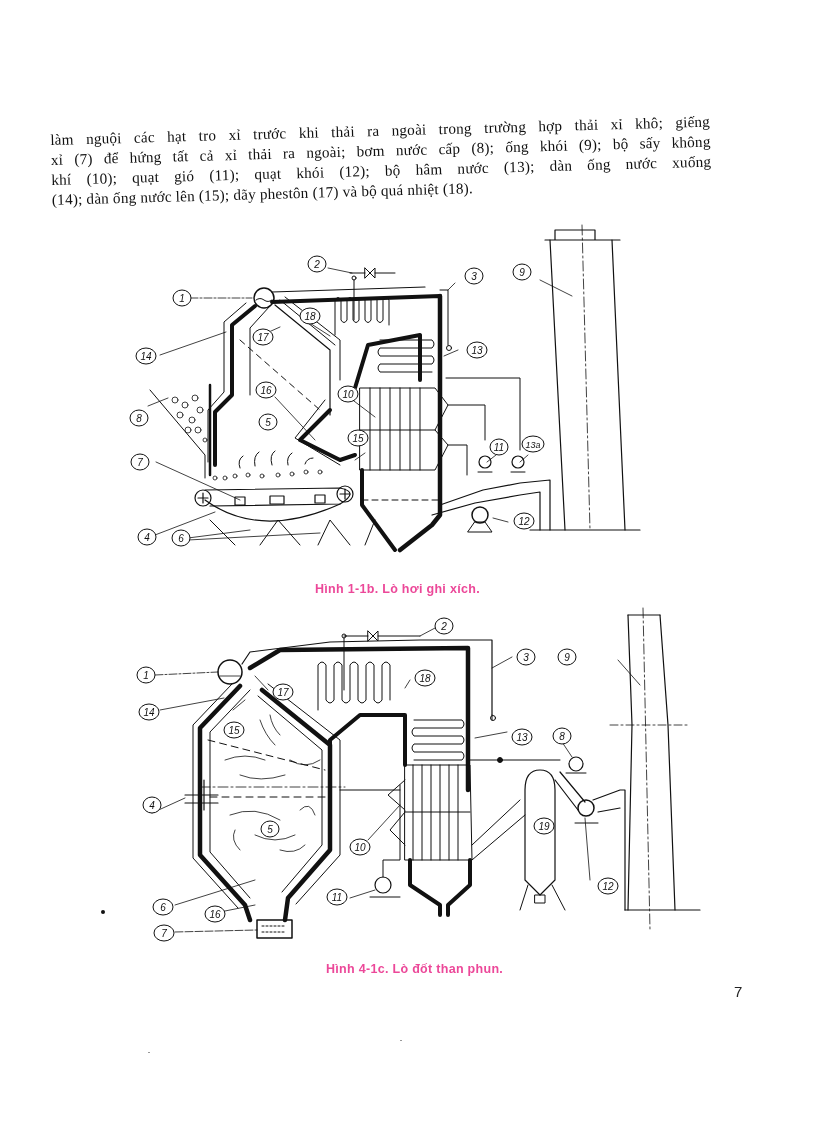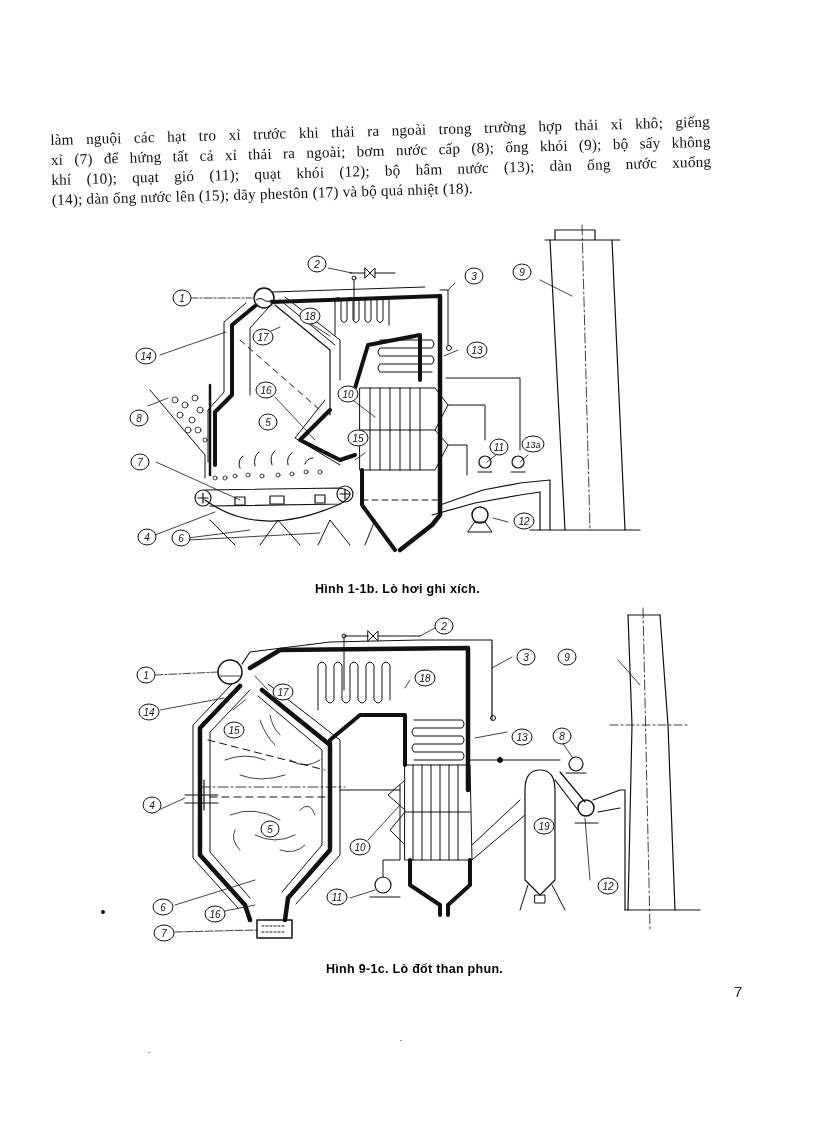--- a/index.html
+++ b/index.html
@@ -6,21 +6,21 @@
   body { width: 816px; height: 1123px; position: relative; overflow: hidden;
          font-family: "Liberation Serif", "DejaVu Serif", serif; color: #111; }
   .para { position: absolute; left: 50px; top: 130px; width: 660px;
           transform: rotate(-1.6deg); transform-origin: left top;
           font-size: 15.2px; line-height: 20px; text-align: justify; letter-spacing: 0.2px; }
   .para .ln { display: block; white-space: nowrap; text-align-last: justify; }
   .para .ln.last { text-align-last: left; }
   .fig { position: absolute; }
   .fig svg { display: block; }
   .caption { position: absolute; font-family: "Liberation Sans", "DejaVu Sans", sans-serif;
-             font-weight: bold; font-size: 12.5px; color: #000000; letter-spacing: 0.3px; padding-left: 13px; }
+             font-weight: bold; font-size: 12.5px; color: #ec4899; letter-spacing: 0.3px; padding-left: 13px; }
   .pgnum { position: absolute; left: 734px; top: 983px; font-family: "Liberation Sans", sans-serif; font-size: 15px; color: #222; }
   .dot { position: absolute; left: 101px; top: 910px; width: 4px; height: 4px; background: #111; border-radius: 50%; }
   .speck { position: absolute; width: 2px; height: 1px; background: #999; }
   svg text { font-family: "Liberation Sans", "DejaVu Sans", sans-serif; font-style: italic; font-size: 10px; fill: #111; }
 </style>
 </head>
 <body>
 
 <div class="para">
   <span class="ln">làm nguội các hạt tro xỉ trước khi thải ra ngoài trong trường hợp thải xỉ khô; giếng</span>
@@ -338,18 +338,18 @@
     <text x="522" y="741">13</text>
     <text x="149" y="716">14</text>
     <text x="234" y="734">15</text>
     <text x="215" y="918">16</text>
     <text x="283" y="696">17</text>
     <text x="425" y="682">18</text>
     <text x="544" y="830">19</text>
   </g>
 </svg>
 </div>
-<div class="caption" style="left:313px;top:962px;">Hình 9-1c. Lò đốt than phun.</div>
+<div class="caption" style="left:313px;top:962px;">Hình 4-1c. Lò đốt than phun.</div>
 
 <div class="pgnum">7</div>
 <div class="dot"></div>
 <div class="speck" style="left:148px;top:1052px;"></div>
 <div class="speck" style="left:400px;top:1040px;"></div>
 
 </body></html>

